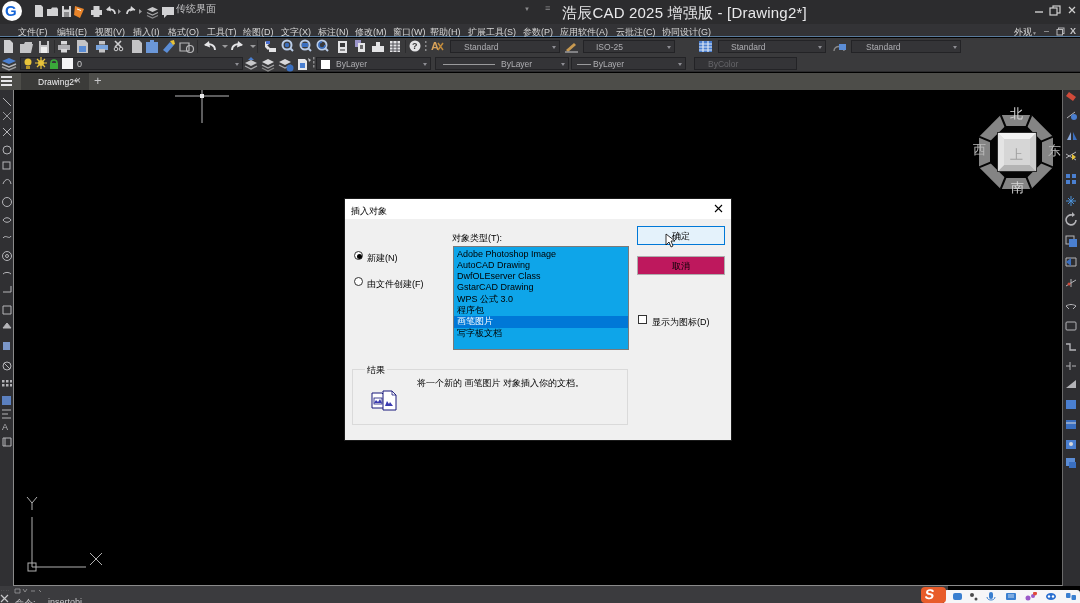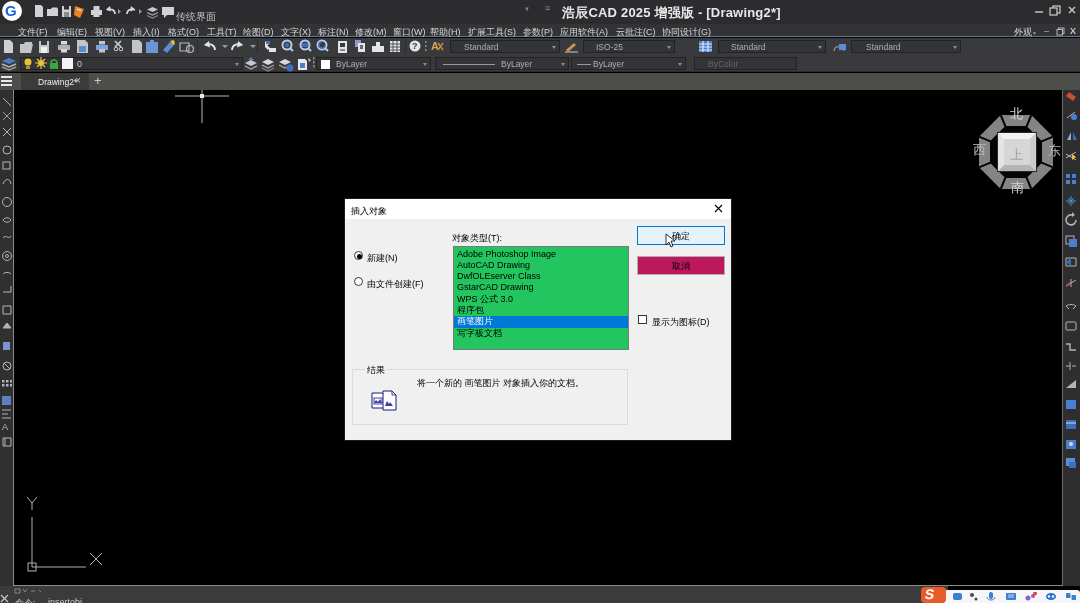--- a/index.html
+++ b/index.html
@@ -18,21 +18,21 @@
 #lstrip{left:0;top:90px;width:13px;height:496px;background:#303033}
 #rstrip{left:1063px;top:90px;width:17px;height:496px;background:#2e2e31}
 #cmdbar{left:0;top:586px;width:948px;height:17px;background:#3b3b3e}
 
 #dlg{left:344px;top:198px;width:388px;height:243px;background:#f0f0f0;border:1px solid #1a1a1a;font-size:9px;color:#000}
 #dlgtitle{left:0;top:0;width:100%;height:20px;background:#ffffff}
 #dlgtitle span{position:absolute;left:6px;top:6px;font-size:9px;color:#000}
 .btn{position:absolute;width:88px;height:19px;font-size:9px;text-align:center;line-height:18px}
 #btnok{left:292px;top:27px;background:#e4f2fb;border:1px solid #0078d7}
 #btncancel{left:292px;top:57px;background:#be185d;border:1px solid #adadad}
-#list{left:108px;top:46.5px;width:176px;height:104px;background:#22c55e;border:1px solid #7a7a7a;font-size:9px;line-height:11.3px;padding:2px 0 0 3px}
+#list{left:108px;top:46.5px;width:176px;height:104px;background:#0ea5e9;border:1px solid #7a7a7a;font-size:9px;line-height:11.3px;padding:2px 0 0 3px}
 #list .sel{background:#0078d7;color:#fff;margin-left:-3px;padding-left:3px}
 .radio{position:absolute;width:9px;height:9px;border:1px solid #333;border-radius:50%;background:#fff}
 #grp{left:7px;top:170px;width:276px;height:56px;border:1px solid #dadada}
 #grplbl{position:absolute;left:12px;top:-6px;background:#f0f0f0;padding:0 2px;font-size:9px}
 .chk{position:absolute;width:9px;height:9px;border:1px solid #333;background:#fff}
 </style></head>
 <body>
 <div id="stage">
   <div class="abs" id="titlebar">
     <div class="abs" style="left:2px;top:1px;width:20px;height:20px;border-radius:50%;background:#fff"></div>
@@ -53,24 +53,24 @@
         <path d="M88 6l3 2.5-3 2.5z" fill="#9a9a9c"></path>
         <path d="M97 11c0-4 4-6 8-4" fill="none" stroke="#d8d8da" stroke-width="1.6"></path>
           <path d="M101 3l4 3.5-5 2z" fill="#d8d8da"></path>
         <path d="M109 6l3 2.5-3 2.5z" fill="#9a9a9c"></path>
         <path d="M117 6.5l5.5-2.5 5.5 2.5-5.5 2.5z" fill="#c8c8ca"></path>
           <path d="M117 9.5l5.5 2.5 5.5-2.5" fill="none" stroke="#a8a8aa" stroke-width="1.2"></path>
           <path d="M117 12.5l5.5 2.5 5.5-2.5" fill="none" stroke="#8a8a8c" stroke-width="1.2"></path>
         <path d="M132 4h12v8h-7l-3 3v-3h-2z"></path>
       </g>
     </svg>
-    <span class="abs" style="left:176px;top:10px;font-size:10px;color:#c4c4c6">传统界面</span>
+    <span class="abs" style="left:176px;top:2px;font-size:10px;color:#c4c4c6">传统界面</span>
     <span class="abs" style="left:524px;top:6px;font-size:6px;color:#8a8a8c">▼</span>
     <span class="abs" style="left:545px;top:3px;font-size:9px;color:#8a8a8c">≡</span>
-    <span class="abs" style="left:562px;top:4px;font-size:13px;font-weight:bold;color:#e8e8ea;letter-spacing:0.2px">浩辰CAD 2025 增强版 - [Drawing2*]</span>
+    <span class="abs" style="left:562px;top:4px;font-size:15px;font-weight:normal;color:#e8e8ea;letter-spacing:0.2px">浩辰CAD 2025 增强版 - [Drawing2*]</span>
     <svg class="abs" style="left:1030px;top:3px" width="50" height="14" viewBox="0 0 50 14">
       <path d="M5 9h8" stroke="#cfcfcf" stroke-width="1.4"></path>
       <rect x="23" y="3" width="7" height="7" fill="none" stroke="#cfcfcf" stroke-width="1.2"></rect>
       <rect x="20" y="5" width="7" height="7" fill="#2c2c2e" stroke="#cfcfcf" stroke-width="1.2"></rect>
       <path d="M39 4l6 6m0-6l-6 6" stroke="#cfcfcf" stroke-width="1.3"></path>
     </svg>
   </div>
   <div class="abs" id="menubar">
     <span class="mi" style="left:18px">文件(F)</span>
     <span class="mi" style="left:57px">编辑(E)</span>

